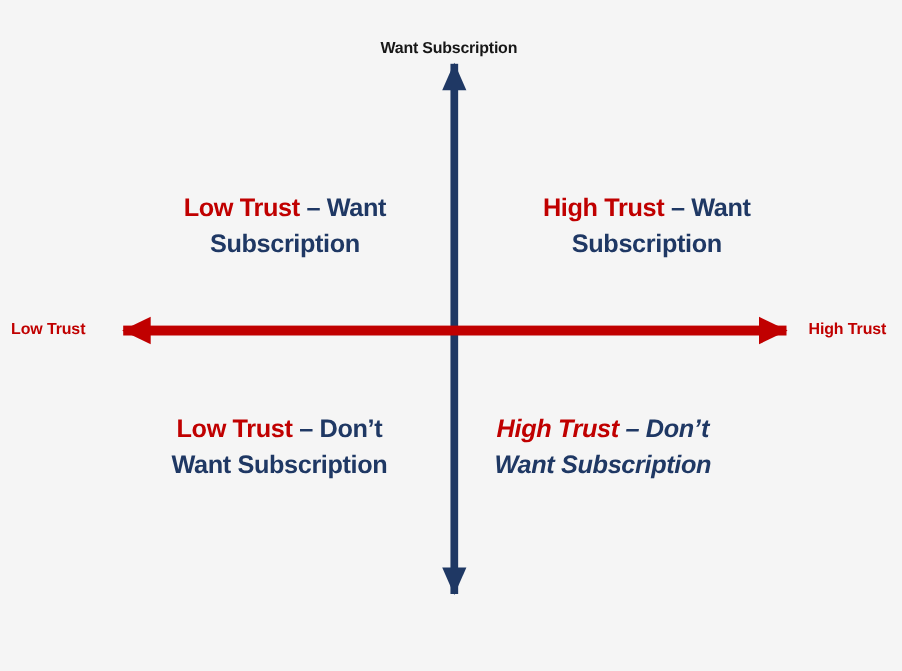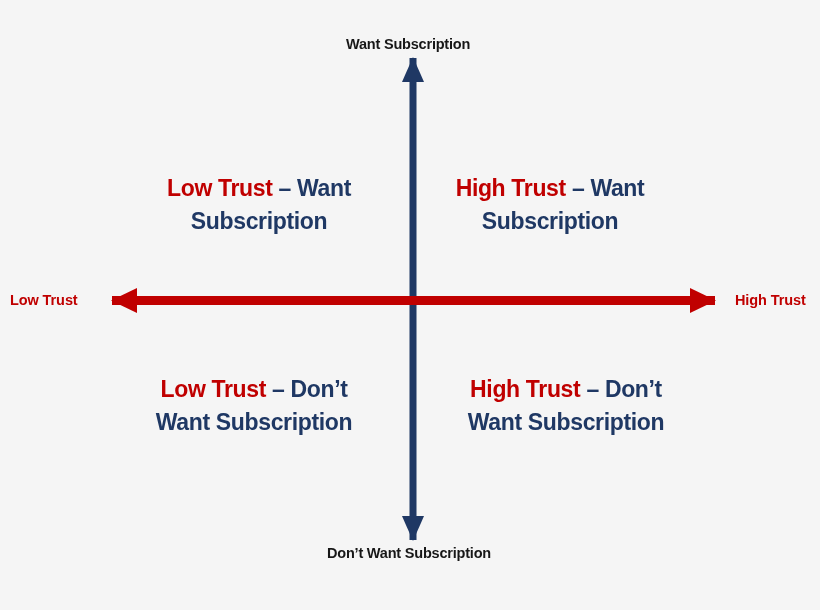--- a/index.html
+++ b/index.html
@@ -75,23 +75,23 @@
     letter-spacing: -0.35px;
     color: #1f3864;
   }
   .quadrant .trust {
     color: #c00000;
   }
   .quadrant .dash {
     color: #1f3864;
   }
   #quad-tl { left: 119px; top: 172px; }
-  #quad-tr { left: 410px; top: 172px; }
+  #quad-tr { left: 448px; top: 172px; }
   #quad-bl { left: 114px; top: 373px; }
-  #quad-br { left: 426px; top: 373px; }
+  #quad-br { left: 408px; top: 373px; font-style: italic; }
 </style>
 </head>
 <body>
 
 <div id="matrix">
 
   <svg class="axis-svg" viewBox="0 0 820 610" xmlns="http://www.w3.org/2000/svg">
 
     <g>
       <rect x="409.5" y="58" width="7" height="482" fill="#1f3864"></rect>
@@ -105,21 +105,20 @@
       <polygon points="716,300.5 690,288 690,313" fill="#c00000"></polygon>
     </g>
   </svg>
 
   <div class="axis-label horiz" id="label-low-trust">Low Trust</div>
 
   <div class="axis-label horiz" id="label-high-trust">High Trust</div>
 
   <div class="axis-label vert" id="label-want-sub">Want Subscription</div>
 
-  <div class="axis-label vert" id="label-dont-want-sub">Don’t Want Subscription</div>
 
   <div class="quadrant" id="quad-tl">
     <span class="trust">Low Trust</span><span class="dash"> – </span><span>Want</span><br>
     <span>Subscription</span>
   </div>
 
   <div class="quadrant" id="quad-tr">
     <span class="trust">High Trust</span><span class="dash"> – </span><span>Want</span><br>
     <span>Subscription</span>
   </div>

